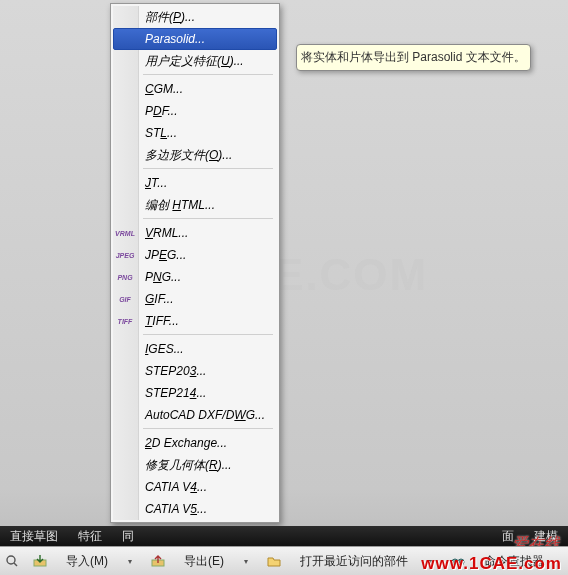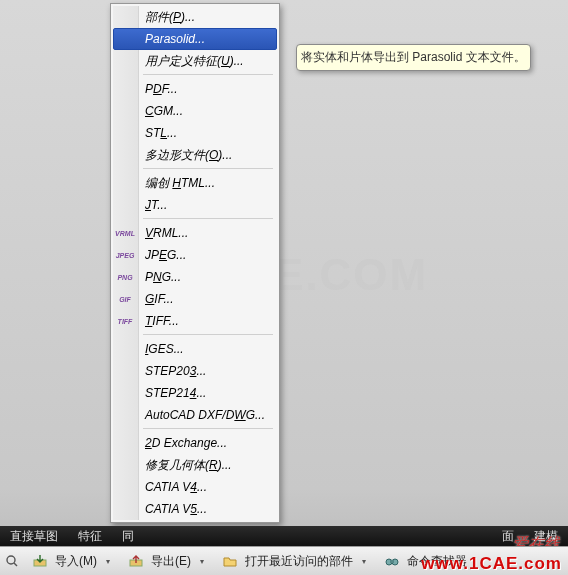--- a/index.html
+++ b/index.html
@@ -132,21 +132,21 @@
     display: flex;
     align-items: center;
     font-size: 12px;
     padding: 0 4px;
     gap: 6px;
     color: #222;
   }
   .toolbar-light .tb-btn {
     display: flex;
     align-items: center;
-    gap: 7px;
+    gap: 18px;
     padding: 2px 6px;
     border-radius: 2px;
   }
   .tb-icon {
     width: 16px; height: 16px;
     display: inline-flex; align-items: center; justify-content: center;
     font-size: 12px;
   }
   .drop-caret { font-size: 8px; color: #555; margin-left: 2px; }
   .url-wm {
@@ -190,38 +190,38 @@
   </div>
   <div class="menu-item selected">
     <span>Parasolid...</span>
   </div>
   <div class="menu-item">
     <span><span>用户定义特征(</span><span class="u">U</span><span>)...</span></span>
   </div>
   <div class="menu-group-sep"></div>
 
   <div class="menu-item">
+    <span><span></span><span class="u">C</span><span>GM...</span></span>
+  </div>
+  <div class="menu-item">
     <span><span>P</span><span class="u">D</span><span>F...</span></span>
   </div>
   <div class="menu-item">
-    <span><span></span><span class="u">C</span><span>GM...</span></span>
-  </div>
-  <div class="menu-item">
     <span><span>ST</span><span class="u">L</span><span>...</span></span>
   </div>
   <div class="menu-item">
     <span><span>多边形文件(</span><span class="u">O</span><span>)...</span></span>
   </div>
   <div class="menu-group-sep"></div>
 
   <div class="menu-item">
+    <span><span></span><span class="u">J</span><span>T...</span></span>
+  </div>
+  <div class="menu-item">
     <span><span>编创 </span><span class="u">H</span><span>TML...</span></span>
-  </div>
-  <div class="menu-item">
-    <span><span></span><span class="u">J</span><span>T...</span></span>
   </div>
   <div class="menu-group-sep"></div>
 
   <div class="menu-item">
     <span class="menu-icon">
         <span class="icon-label">VRML</span>
       </span>
     <span><span></span><span class="u">V</span><span>RML...</span></span>
   </div>
   <div class="menu-item">

